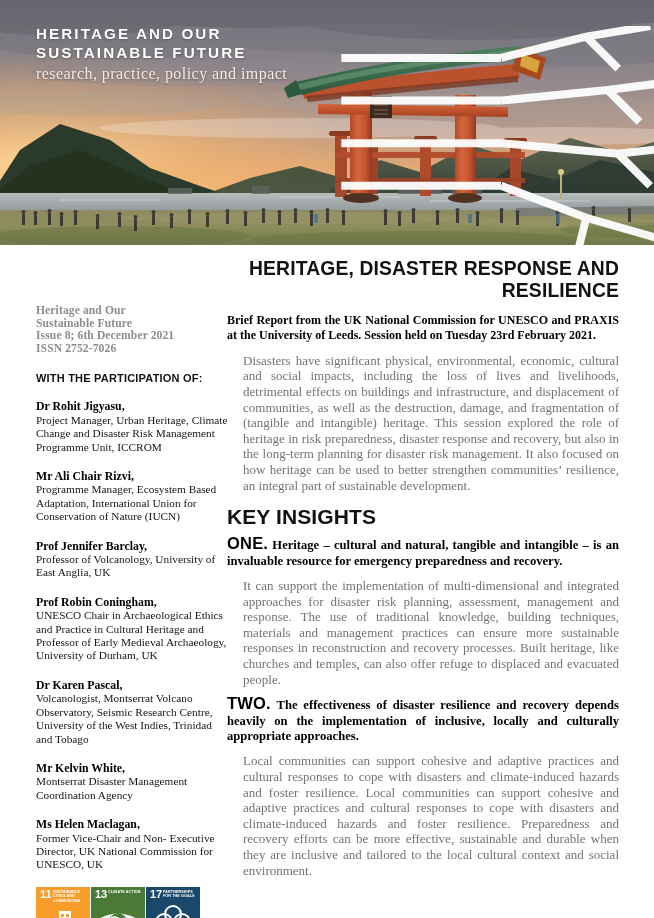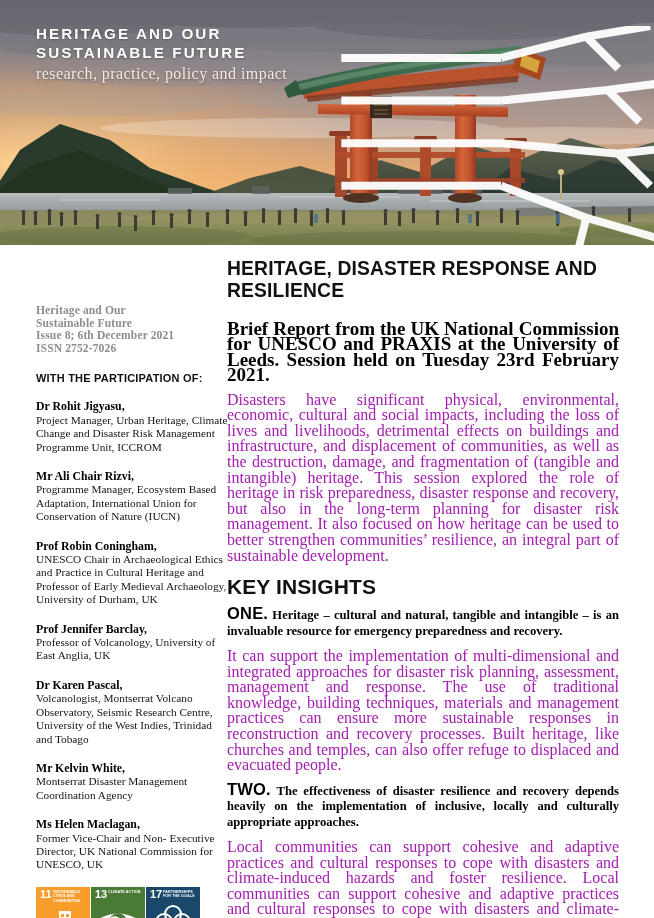--- a/index.html
+++ b/index.html
@@ -155,37 +155,38 @@
 
   
   h1.main-title {
     margin: 0;
     font-family: "Liberation Sans", sans-serif;
     font-weight: 700;
     font-size: 19.3px;
     line-height: 21.5px;
     letter-spacing: 0.15px;
     color: #111;
+    text-align: right;
   }
   .lede {
-    margin-top: 20px;
-    font-family: "Liberation Serif", serif;
-    font-weight: 700;
-    font-size: 19px;
+    margin-top: 12px;
+    font-family: "Liberation Serif", serif;
+    font-weight: 700;
+    font-size: 12px;
     line-height: 15.4px;
     text-align: justify;
     color: #000;
   }
   p.body {
-    margin: 9px 0 0 0;
-    font-family: "Liberation Serif", serif;
-    font-size: 16px;
+    margin: 9px 0 0 16px;
+    font-family: "Liberation Serif", serif;
+    font-size: 13px;
     line-height: 15.6px;
     text-align: justify;
-    color: #a21caf;
+    color: #737373;
   }
   h2.section {
     margin: 13px 0 0 0;
     font-family: "Liberation Sans", sans-serif;
     font-weight: 700;
     font-size: 21px;
     line-height: 21px;
     letter-spacing: 0.1px;
     color: #111;
   }
@@ -476,26 +477,26 @@
 
       <div class="person">
         <div class="person-name">Dr Rohit Jigyasu,</div>
         <div class="person-role">Project Manager, Urban Heritage, Climate Change and Disaster Risk Management Programme Unit, ICCROM</div>
       </div>
       <div class="person">
         <div class="person-name">Mr Ali Chair Rizvi,</div>
         <div class="person-role">Programme Manager, Ecosystem Based Adaptation, International Union for Conservation of Nature (IUCN)</div>
       </div>
       <div class="person">
+        <div class="person-name">Prof Jennifer Barclay,</div>
+        <div class="person-role">Professor of Volcanology, University of East Anglia, UK</div>
+      </div>
+      <div class="person">
         <div class="person-name">Prof Robin Coningham,</div>
         <div class="person-role">UNESCO Chair in Archaeological Ethics and Practice in Cultural Heritage and Professor of Early Medieval Archaeology, University of Durham, UK</div>
-      </div>
-      <div class="person">
-        <div class="person-name">Prof Jennifer Barclay,</div>
-        <div class="person-role">Professor of Volcanology, University of East Anglia, UK</div>
       </div>
       <div class="person">
         <div class="person-name">Dr Karen Pascal,</div>
         <div class="person-role">Volcanologist, Montserrat Volcano Observatory, Seismic Research Centre, University of the West Indies, Trinidad and Tobago</div>
       </div>
       <div class="person">
         <div class="person-name">Mr Kelvin White,</div>
         <div class="person-role">Montserrat Disaster Management Coordination Agency</div>
       </div>
       <div class="person">

